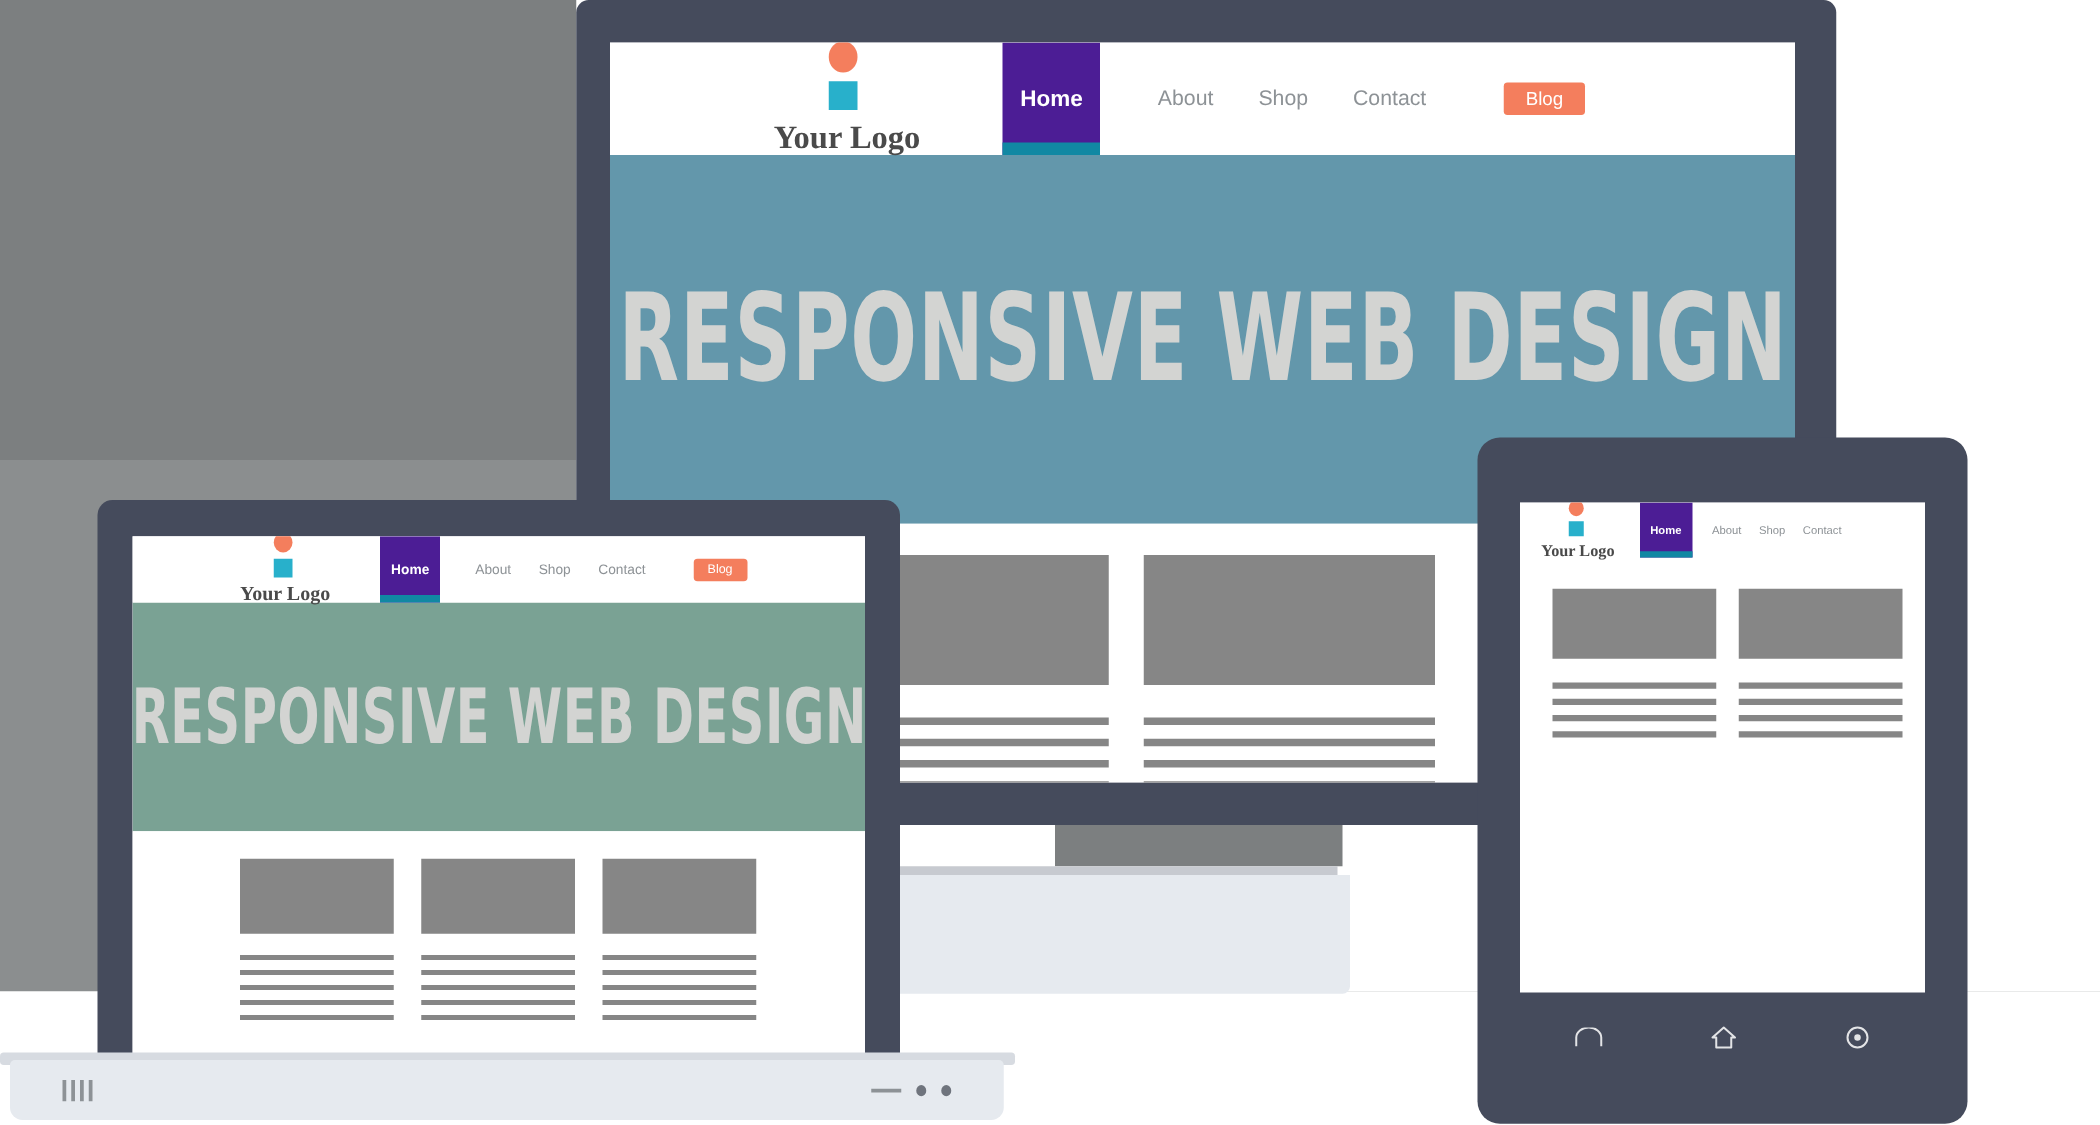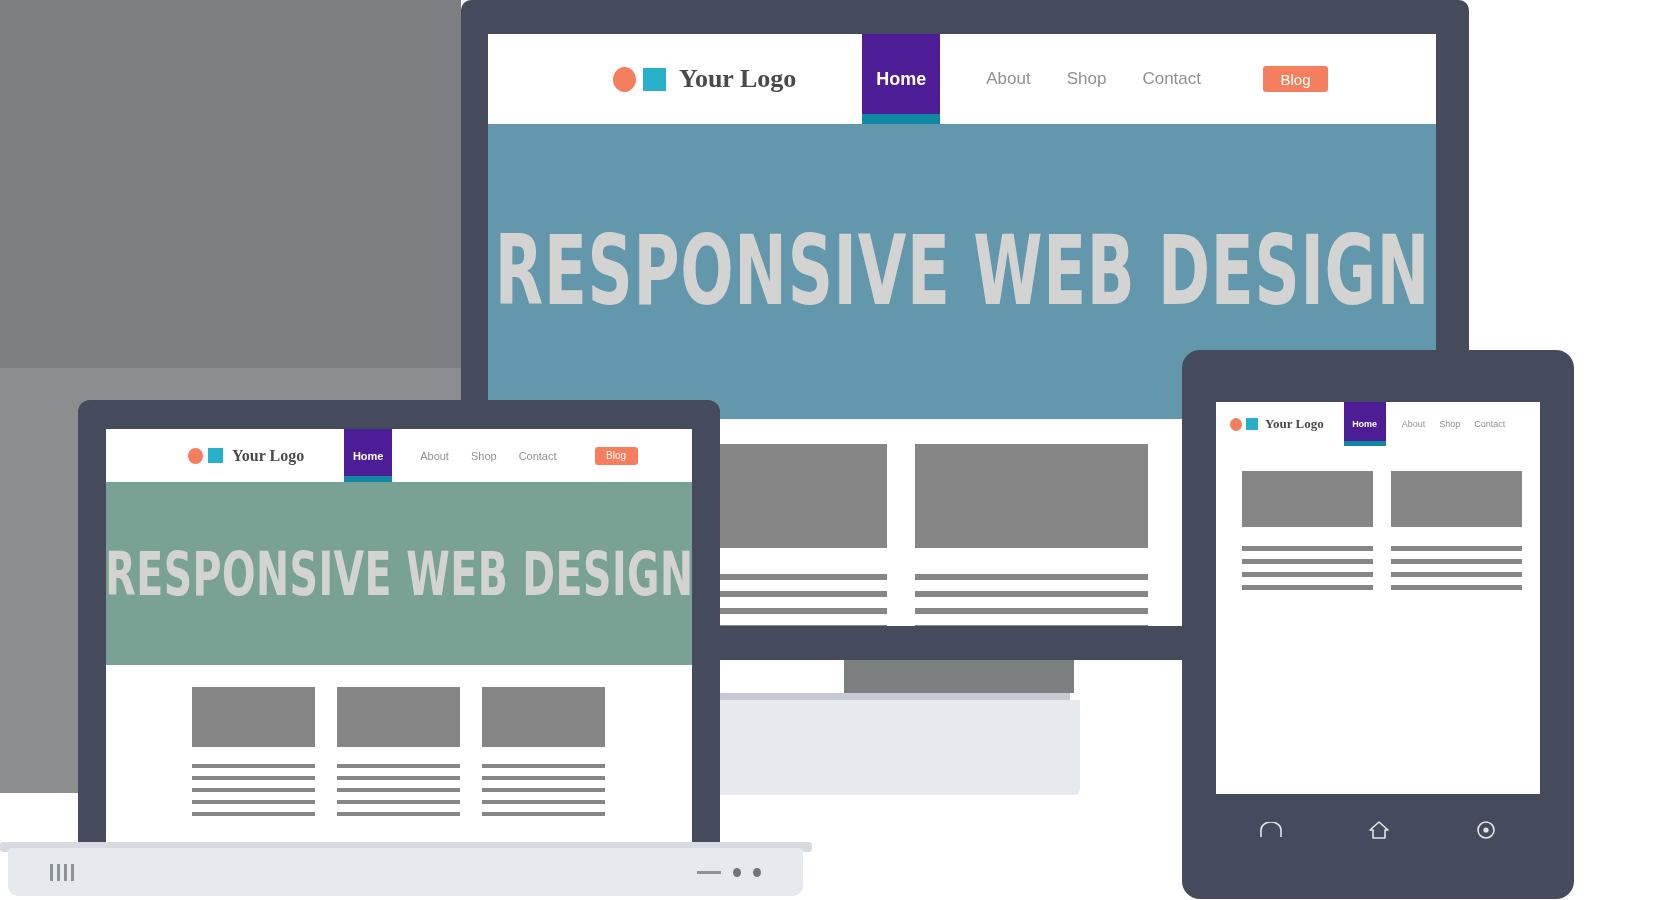--- a/index.html
+++ b/index.html
@@ -23,20 +23,21 @@
     position: relative;
     display: flex;
     align-items: center;
     background: #ffffff;
     width: 100%;
     box-sizing: border-box;
   }
   .logo-wrap {
     display: flex;
     align-items: center;
+    flex-direction: column;
   }
   .logo-circle {
     border-radius: 50%;
     background: #f47e5d;
     display: block;
   }
   .logo-square {
     background: #28b0cb;
     display: block;
   }

